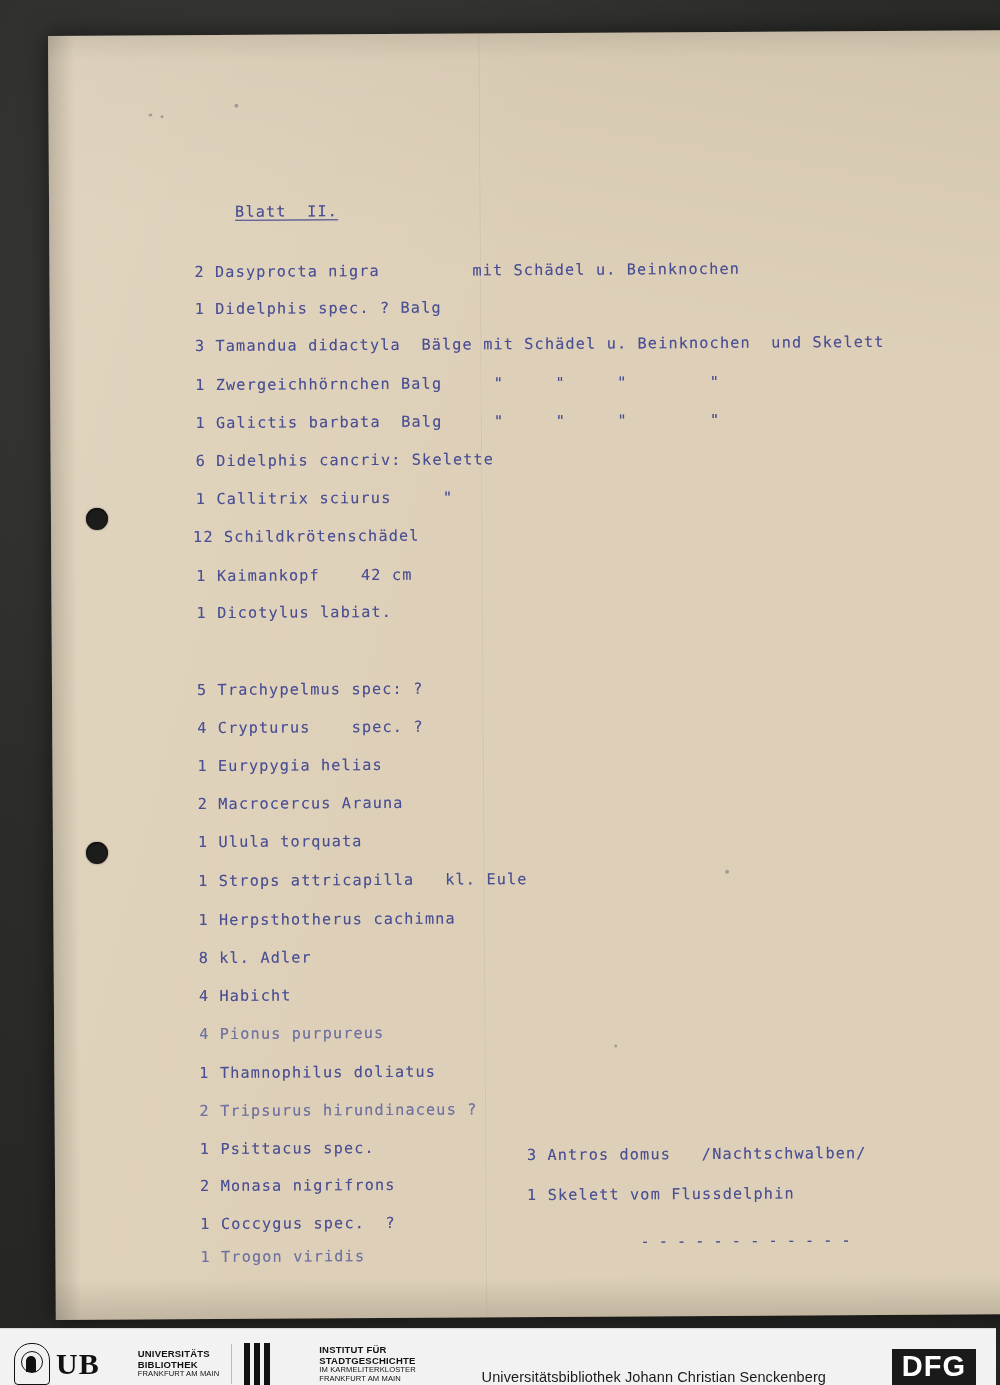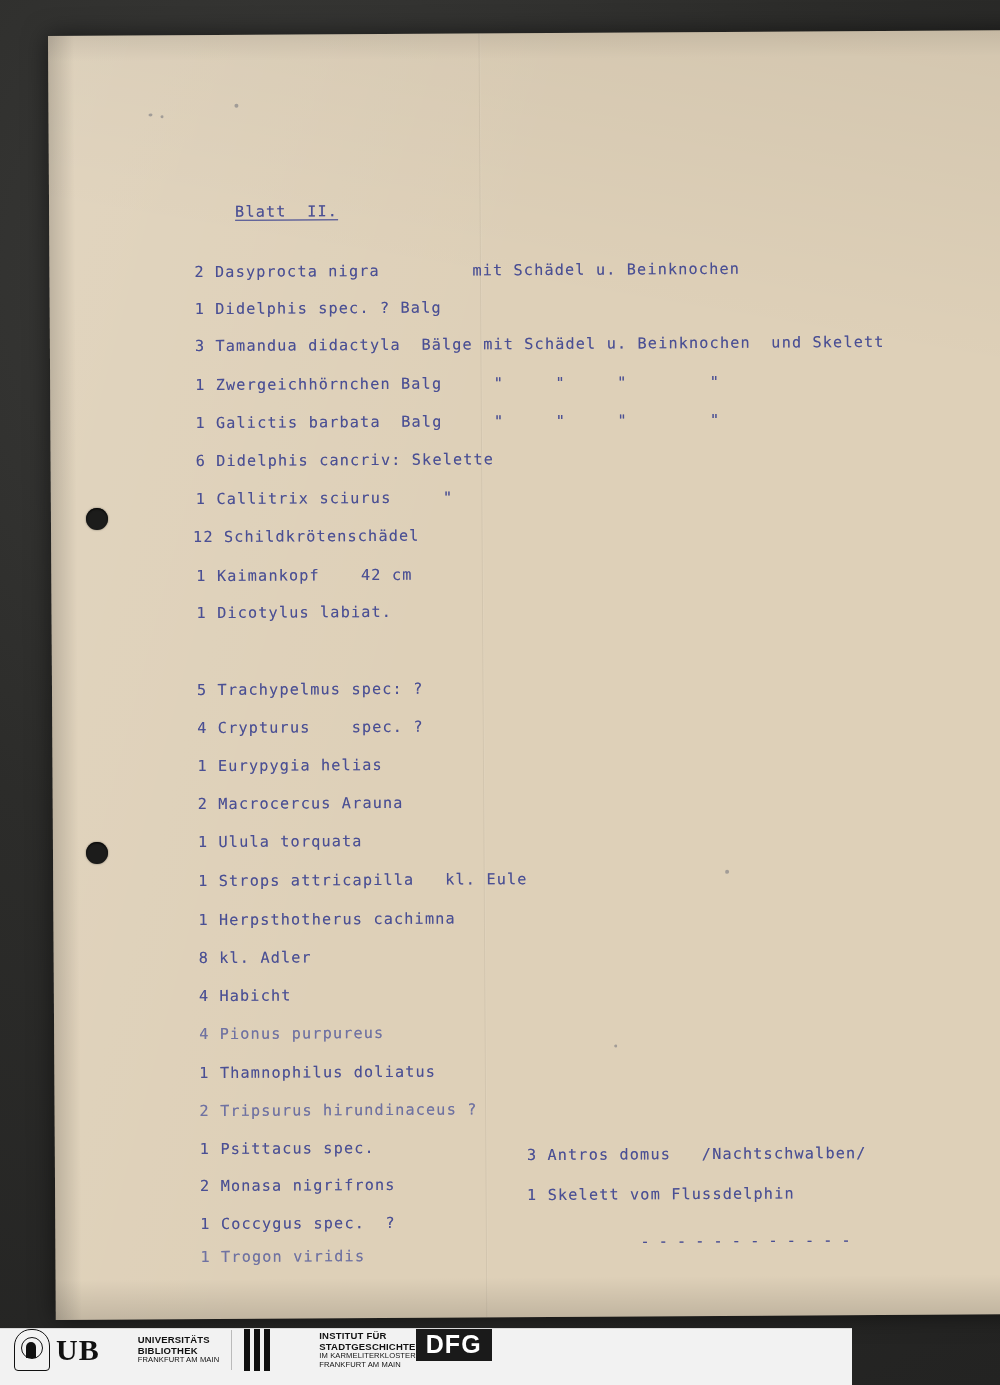--- a/index.html
+++ b/index.html
@@ -103,25 +103,25 @@
     background: #7a7a80;
     border-radius: 50%;
     opacity: 0.6;
   }
 
   
   .footer {
     position: absolute;
     left: 0;
     bottom: 0;
-    width: 852px;
+    width: 996px;
     height: 56px;
     background: #f2f2f2;
     display: flex;
-    align-items: flex-start;
+    align-items: flex-end;
     border-top: 1px solid #d8d8d8;
   }
   .footer-left {
     display: flex;
     align-items: center;
     padding-left: 14px;
     gap: 0;
   }
   .ub-logo {
     display: flex;
@@ -196,21 +196,21 @@
     letter-spacing: 0.1px;
   }
   .footer-right {
     padding-right: 20px;
     display: flex;
     align-items: center;
   }
   .dfg-logo {
     font-family: "Liberation Sans", sans-serif;
     font-weight: 700;
-    font-size: 25px;
+    font-size: 29px;
     color: #ffffff;
     background: #1a1a1a;
     padding: 3px 10px 4px 10px;
     letter-spacing: 1px;
     line-height: 1;
   }
 </style>
 </head>
 <body>
 
@@ -295,17 +295,18 @@
       <div class="logo-text">
         <div>Institut für</div>
         <div>Stadtgeschichte</div>
         <div class="l3">Im Karmeliterkloster</div>
         <div class="l3">Frankfurt am Main</div>
       </div>
     </div>
 
   </div>
 
+  <div class="footer-center">Universitätsbibliothek Johann Christian Senckenberg</div>
 
   <div class="footer-right">
     <div class="dfg-logo">DFG</div>
   </div>
 </div>
 
 </body></html>

